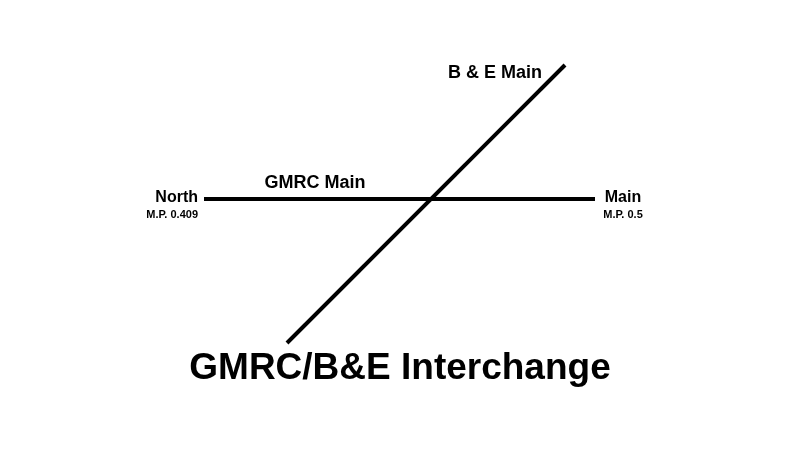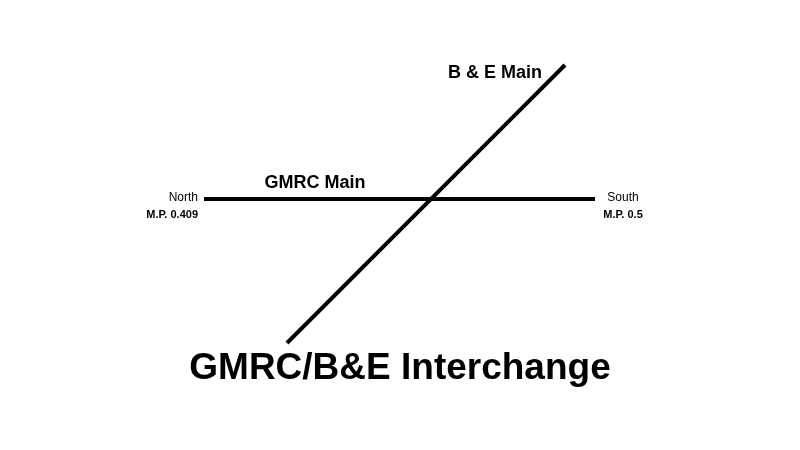--- a/index.html
+++ b/index.html
@@ -9,21 +9,21 @@
     height: 450px;
     background: #ffffff;
     overflow: hidden;
     font-family: "Liberation Sans", sans-serif;
     color: #000000;
   }
   .tracks-svg { position: absolute; left: 0; top: 0; }
   .lbl { position: absolute; font-weight: 700; white-space: nowrap; }
   .track-label { font-size: 18px; line-height: 18px; transform: translateX(-50%); }
   .endpoint { position: absolute; }
-  .endpoint .name { font-size: 12px; line-height: 18px; font-weight: 400; }
+  .endpoint .name { font-size: 16px; line-height: 18px; font-weight: 700; }
   .endpoint .mp { font-size: 11px; line-height: 12px; font-weight: 700; margin-top: 2px; }
   .endpoint.north { text-align: right; }
   .endpoint.south { text-align: center; transform: translateX(-50%); }
   .diagram-title {
     position: absolute;
     left: 400px;
     top: 352px;
     transform: translateX(-50%);
     font-size: 37px;
     line-height: 30px;
@@ -44,19 +44,19 @@
   <div class="lbl track-label" style="left:495px; top:63px;">B &amp; E Main</div>
 
   <div class="lbl track-label" style="left:315px; top:173px;">GMRC Main</div>
 
   <div class="endpoint north" style="top:188px; right:602px;">
     <div class="name">North</div>
     <div class="mp">M.P. 0.409</div>
   </div>
 
   <div class="endpoint south" style="top:188px; left:623px;">
-    <div class="name">South</div>
+    <div class="name">Main</div>
     <div class="mp">M.P. 0.5</div>
   </div>
 
   <div class="diagram-title">GMRC/B&amp;E Interchange</div>
 
 </div>
 
 </body></html>

